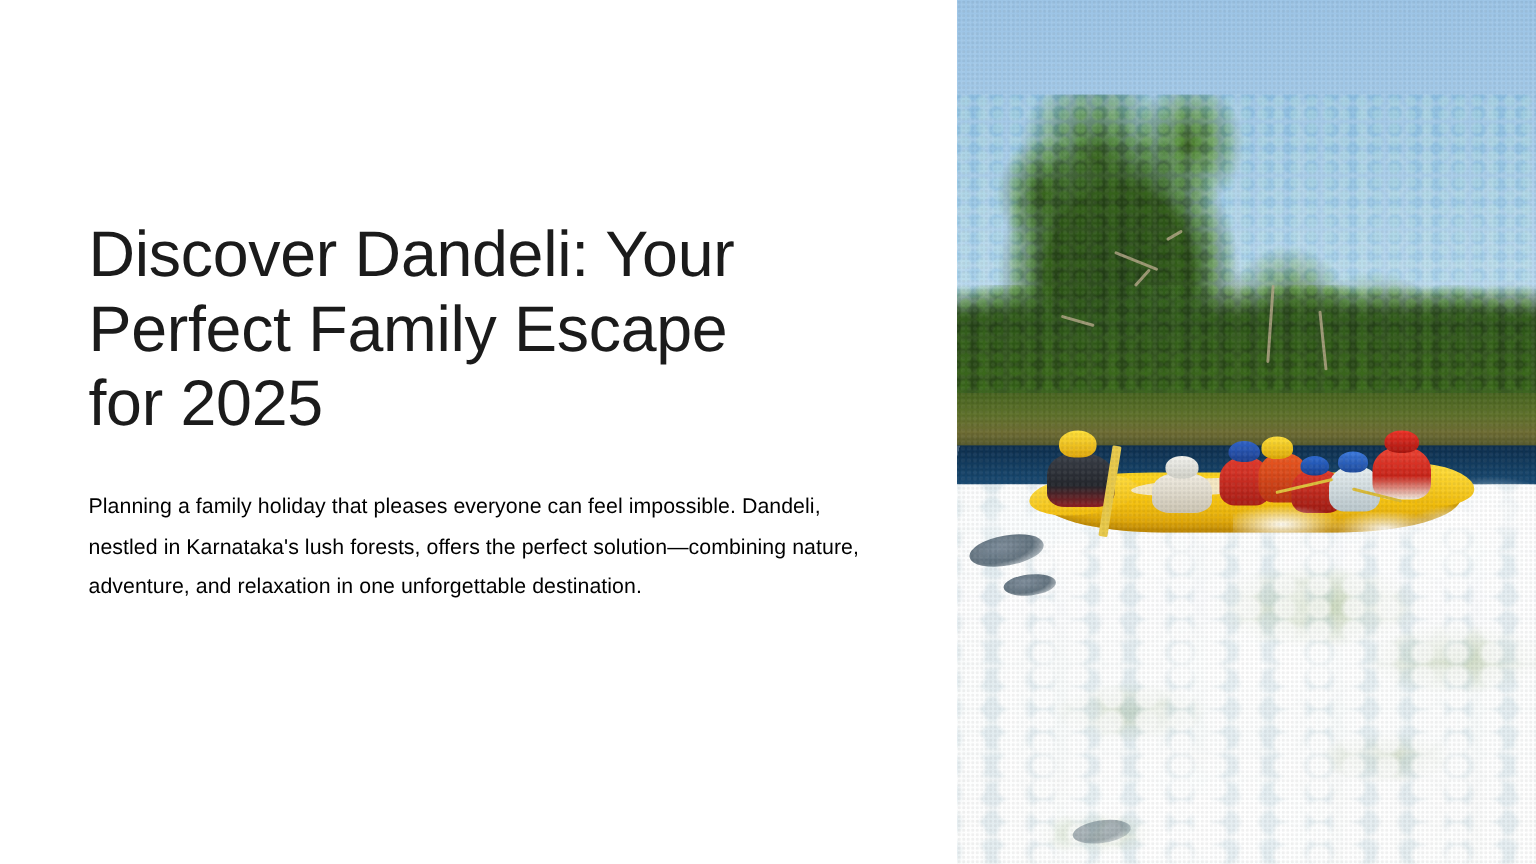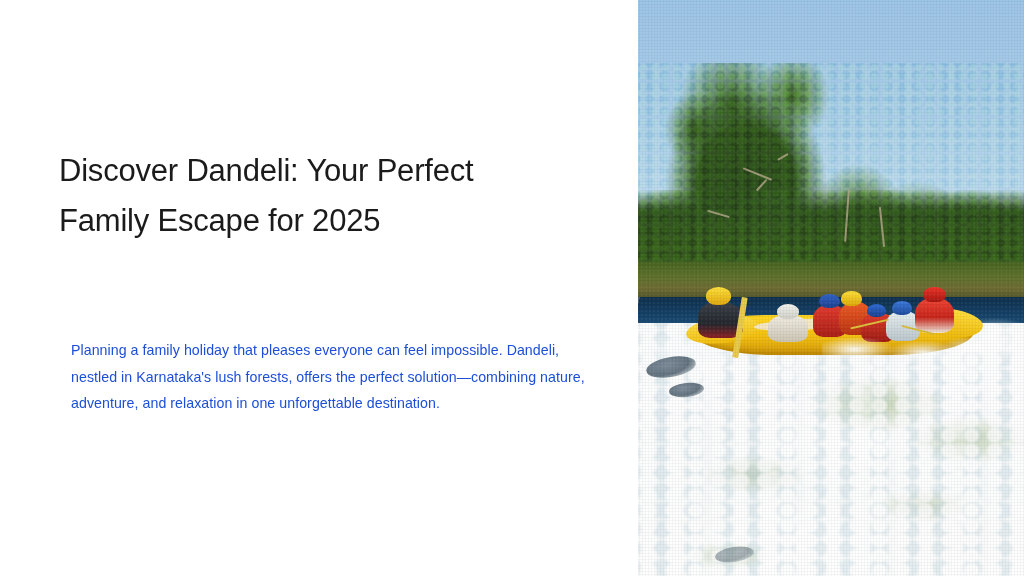--- a/index.html
+++ b/index.html
@@ -31,39 +31,39 @@
     height: 576px;
   }
 
   .slide-title {
     position: absolute;
     top: 146px;
     left: 0;
     width: 480px;
     margin: 0;
     font-family: "Liberation Sans", sans-serif;
-    font-size: 31px;
+    font-size: 43px;
     font-weight: 400;
     line-height: 49.5px;
     letter-spacing: -0.2px;
     color: #1b1b1b;
   }
 
   .slide-body {
     position: absolute;
     top: 325px;
     left: 0;
     width: 521px;
-    margin: 12px;
+    margin: 0;
     font-family: "Liberation Sans", sans-serif;
     font-size: 14.2px;
     font-weight: 400;
     line-height: 26.6px;
     letter-spacing: 0.05px;
-    color: #1d4ed8;
+    color: #000000;
   }
 
   
   .photo-panel {
     position: absolute;
     left: 638px;
     top: 0;
     width: 386px;
     height: 576px;
     overflow: hidden;

